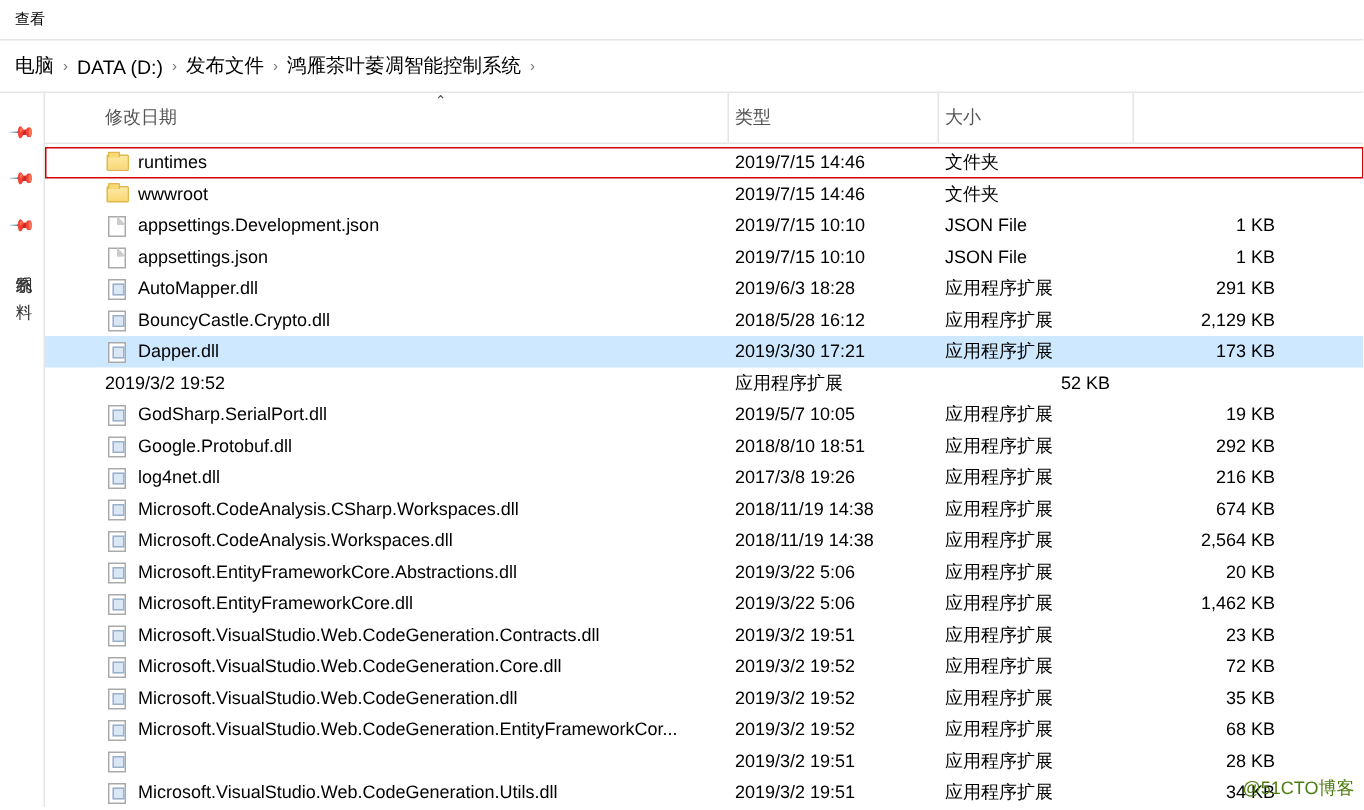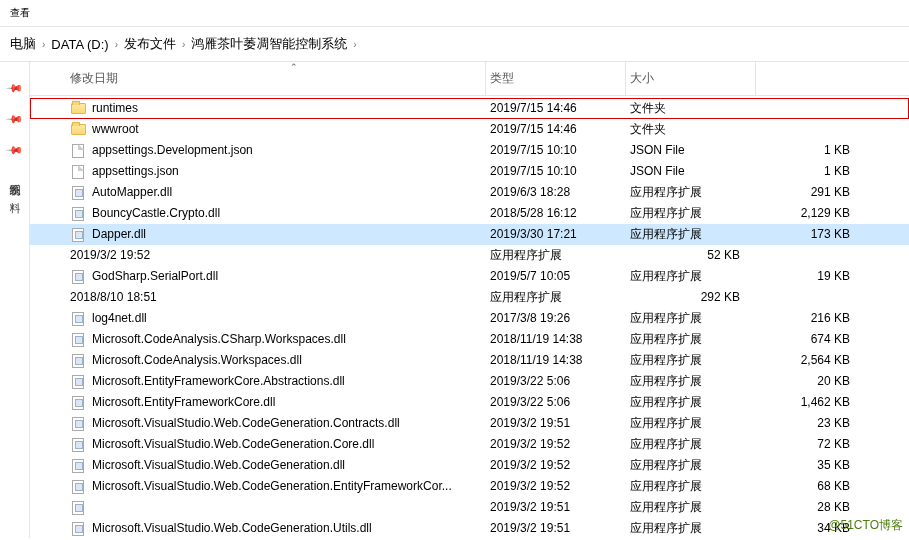--- a/index.html
+++ b/index.html
@@ -265,20 +265,26 @@
             <span class="icon">
               <span class="dll-icon"></span>
             </span>
             <span>GodSharp.SerialPort.dll</span>
           </div>
           <div class="cell">2019/5/7 10:05</div>
           <div class="cell">应用程序扩展</div>
           <div class="cell size">19 KB</div>
         </div>
         <div class="row">
+          <div class="cell name">
+            <span class="icon">
+              <span class="dll-icon"></span>
+            </span>
+            <span>Google.Protobuf.dll</span>
+          </div>
           <div class="cell">2018/8/10 18:51</div>
           <div class="cell">应用程序扩展</div>
           <div class="cell size">292 KB</div>
         </div>
         <div class="row">
           <div class="cell name">
             <span class="icon">
               <span class="dll-icon"></span>
             </span>
             <span>log4net.dll</span>

